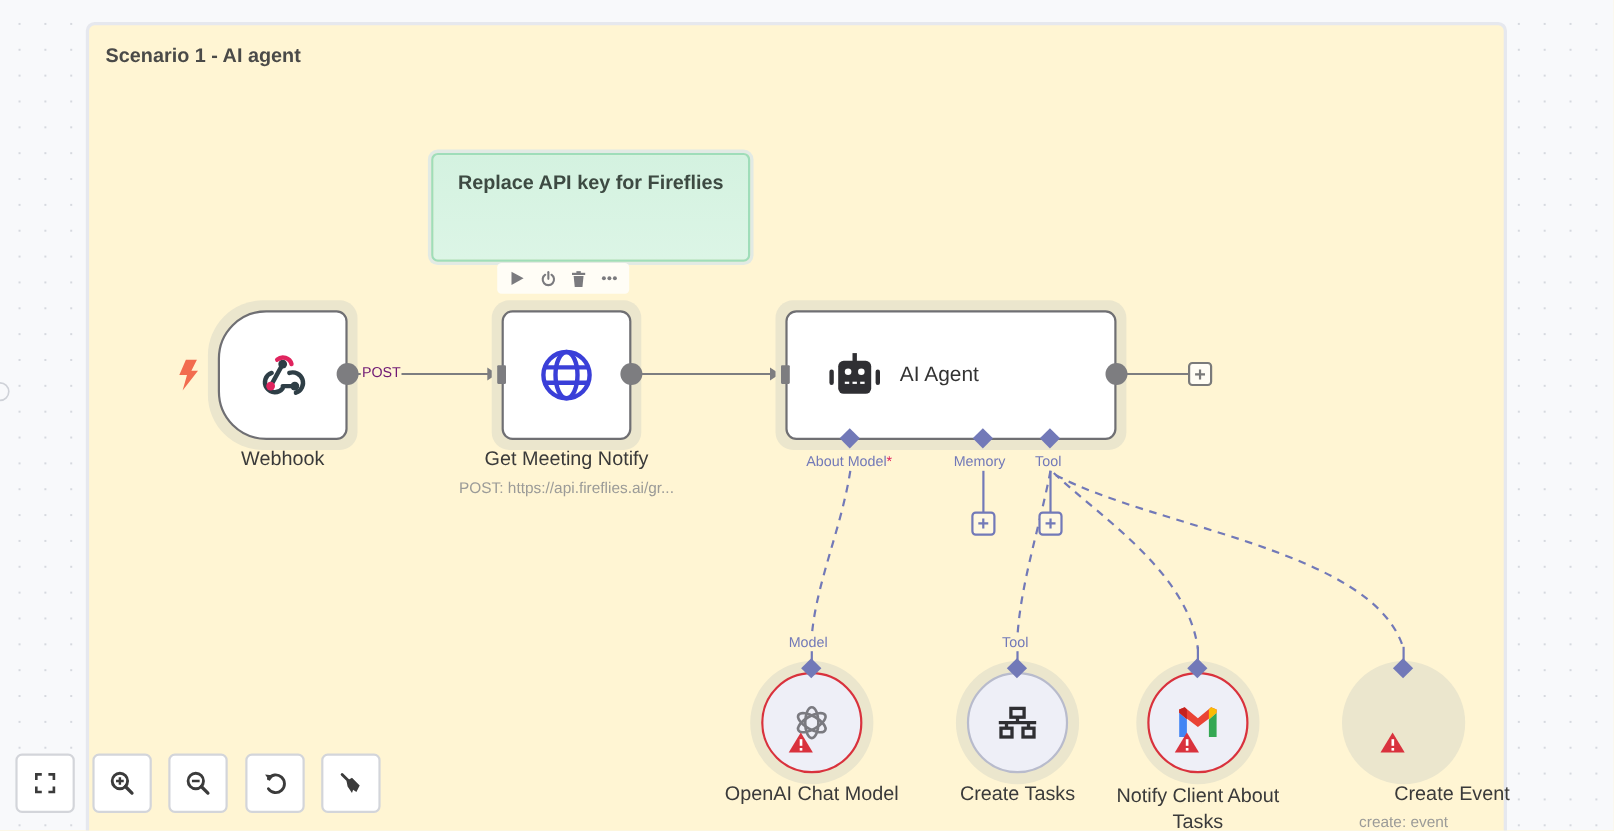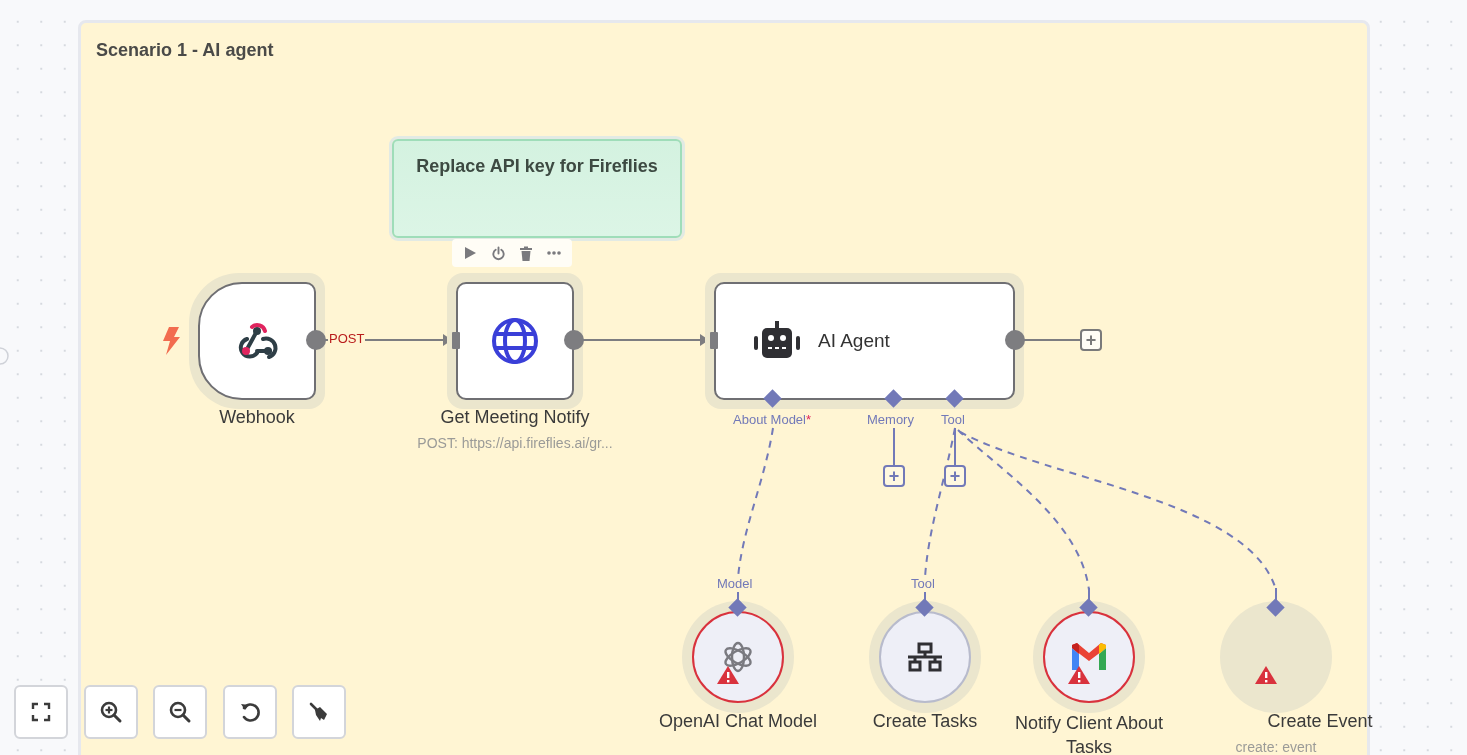--- a/index.html
+++ b/index.html
@@ -130,21 +130,21 @@
     <path d="M22 10 L11 30" stroke="#2e3e46" stroke-width="4" stroke-linecap="round"></path>
     <path d="M17 6 A8 8 0 0 1 30 10" stroke="#e0245e" stroke-width="4" fill="none" stroke-linecap="round"></path>
     <path d="M12 18 A9 9 0 1 0 22 32" stroke="#2e3e46" stroke-width="4" fill="none" stroke-linecap="round"></path>
     <circle cx="11" cy="30" r="4" fill="#e0245e"></circle>
     <path d="M22 30 L35 30" stroke="#2e3e46" stroke-width="4" stroke-linecap="round"></path>
     <path d="M28 18 A9 9 0 1 1 34 36" stroke="#2e3e46" stroke-width="4" fill="none" stroke-linecap="round"></path>
     <circle cx="33" cy="30" r="4" fill="#2e3e46"></circle>
   </svg>
 </div>
 <div class="abs" style="left:306px;top:330px;width:20px;height:20px;border-radius:50%;background:#7d7d80"></div>
-<div class="abs" style="left:328px;top:331px;font-size:13px;color:#b91c1c;background:#fff5d3;padding:0 1px">POST</div>
+<div class="abs" style="left:328px;top:331px;font-size:13px;color:#701a75;background:#fff5d3;padding:0 1px">POST</div>
 <div class="abs node-label" style="left:197px;top:407px;width:120px">Webhook</div>
 
 <div class="abs halo" style="left:447px;top:273px;width:136px;height:136px"></div>
 <div class="abs node" style="left:456px;top:282px;width:118px;height:118px">
   <svg width="48" height="48" viewBox="0 0 48 48">
     <circle cx="24" cy="24" r="21" stroke="#3a3fd8" stroke-width="4" fill="none"></circle>
     <ellipse cx="24" cy="24" rx="10" ry="21" stroke="#3a3fd8" stroke-width="4" fill="none"></ellipse>
     <line x1="4" y1="17" x2="44" y2="17" stroke="#3a3fd8" stroke-width="4"></line>
     <line x1="4" y1="31" x2="44" y2="31" stroke="#3a3fd8" stroke-width="4"></line>
   </svg>

